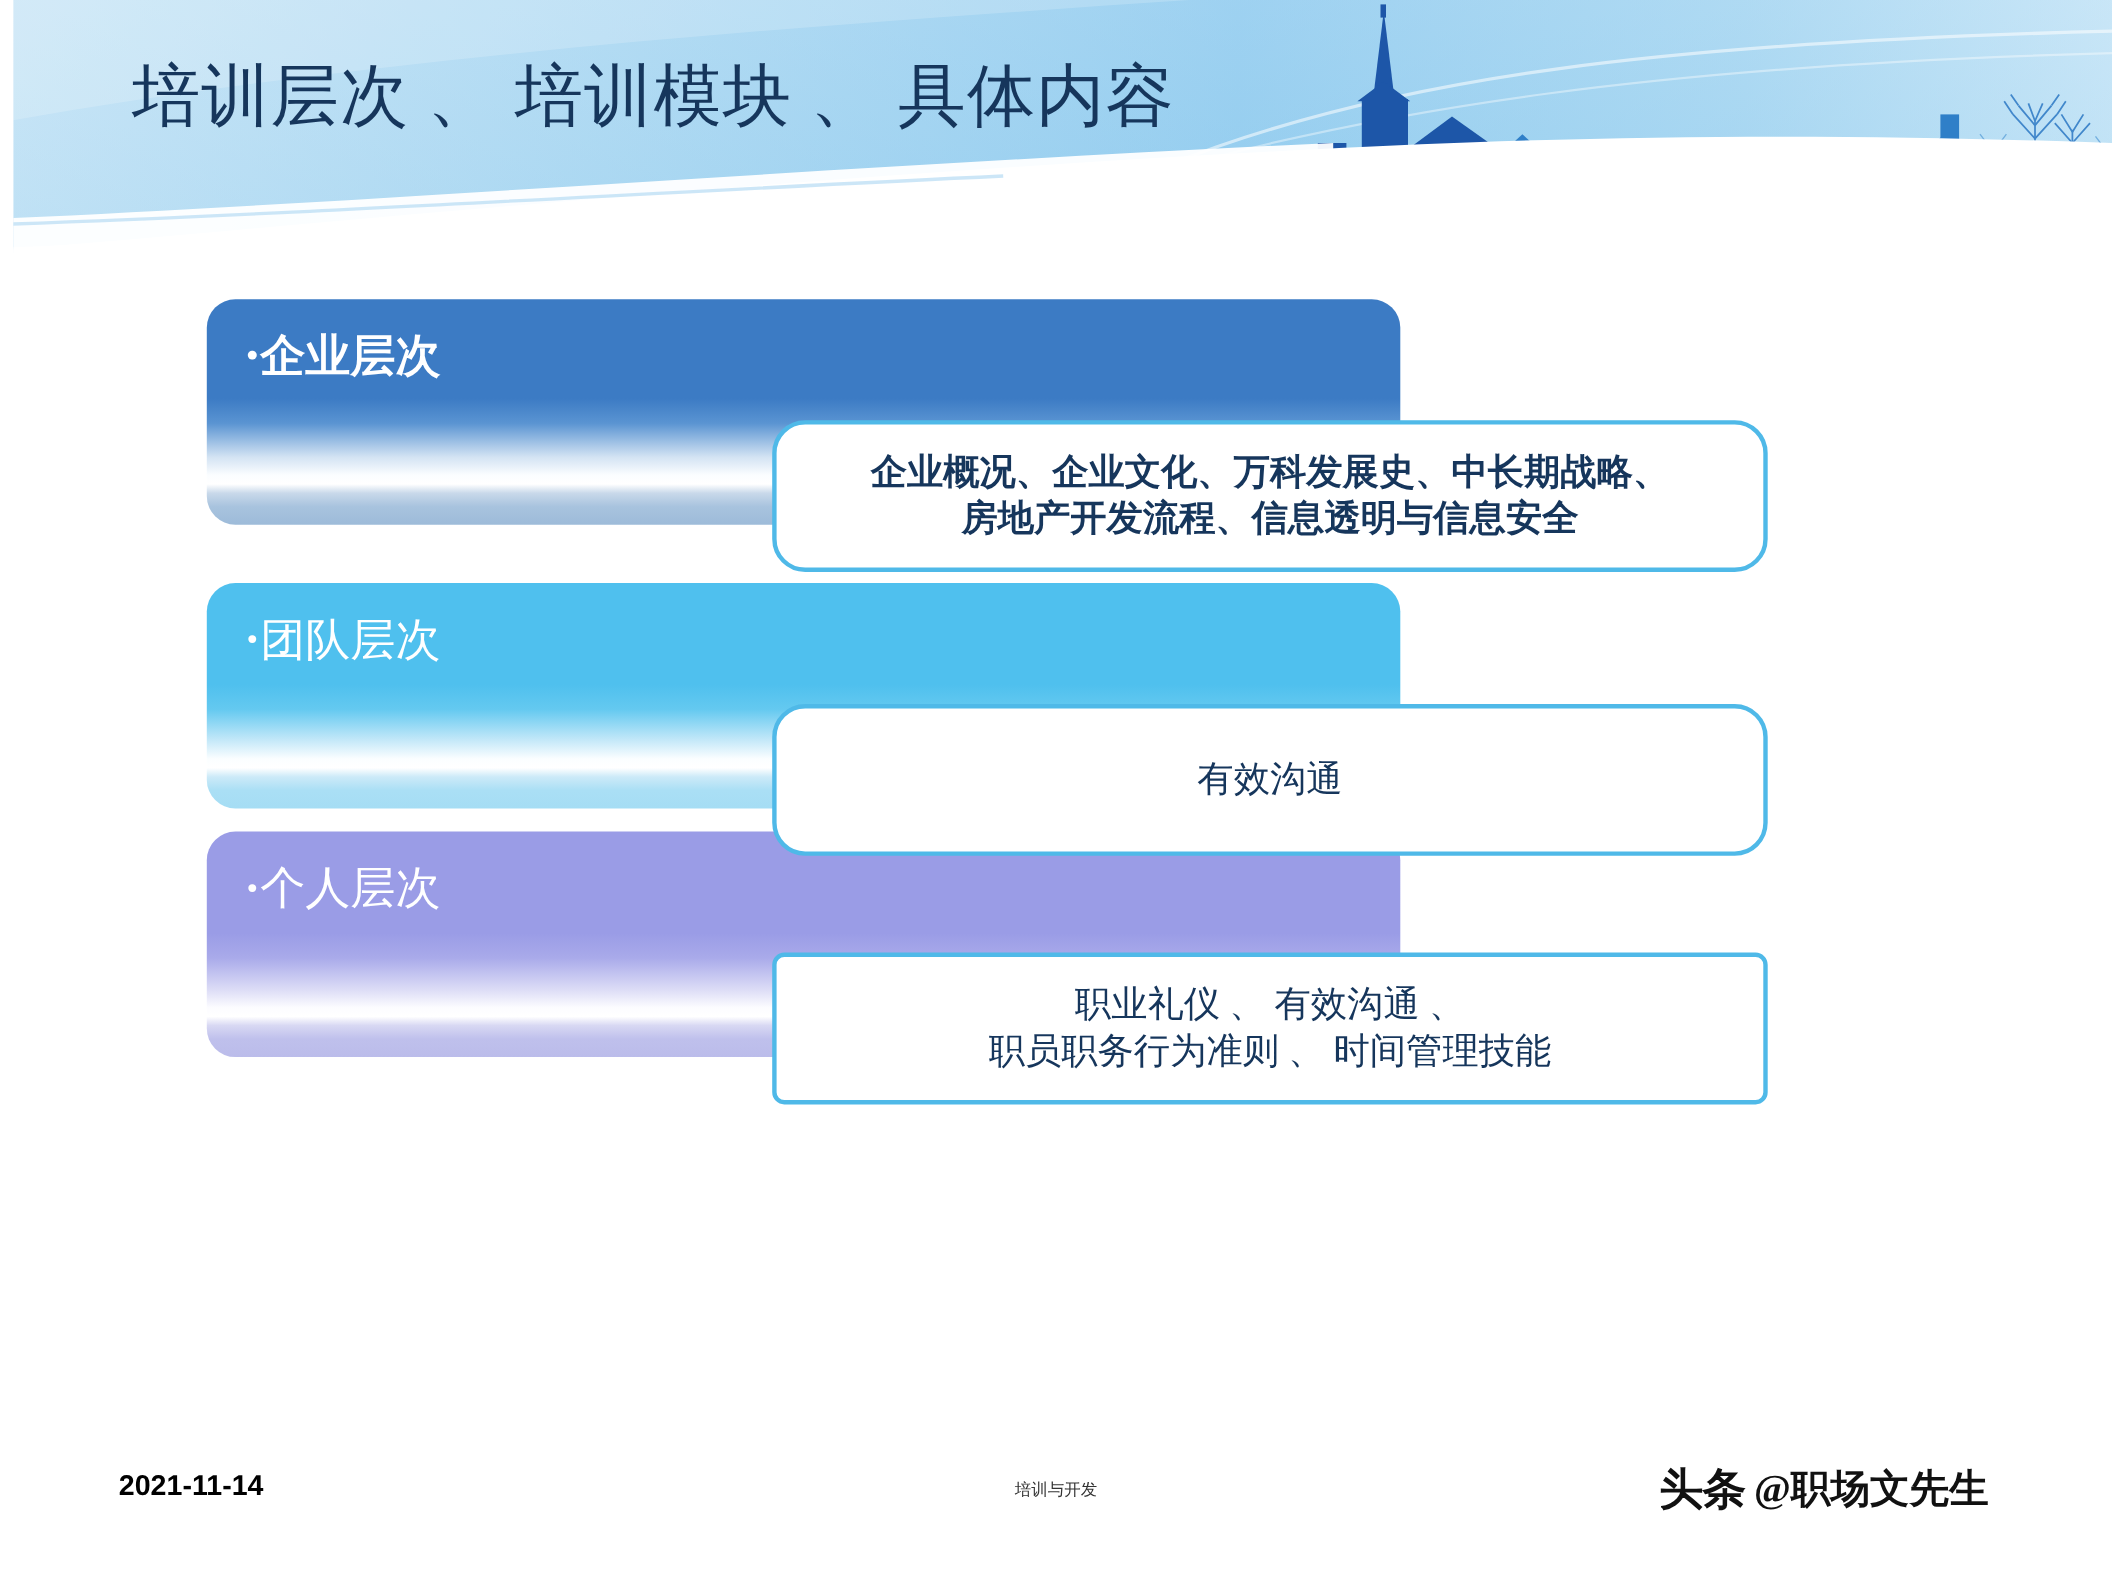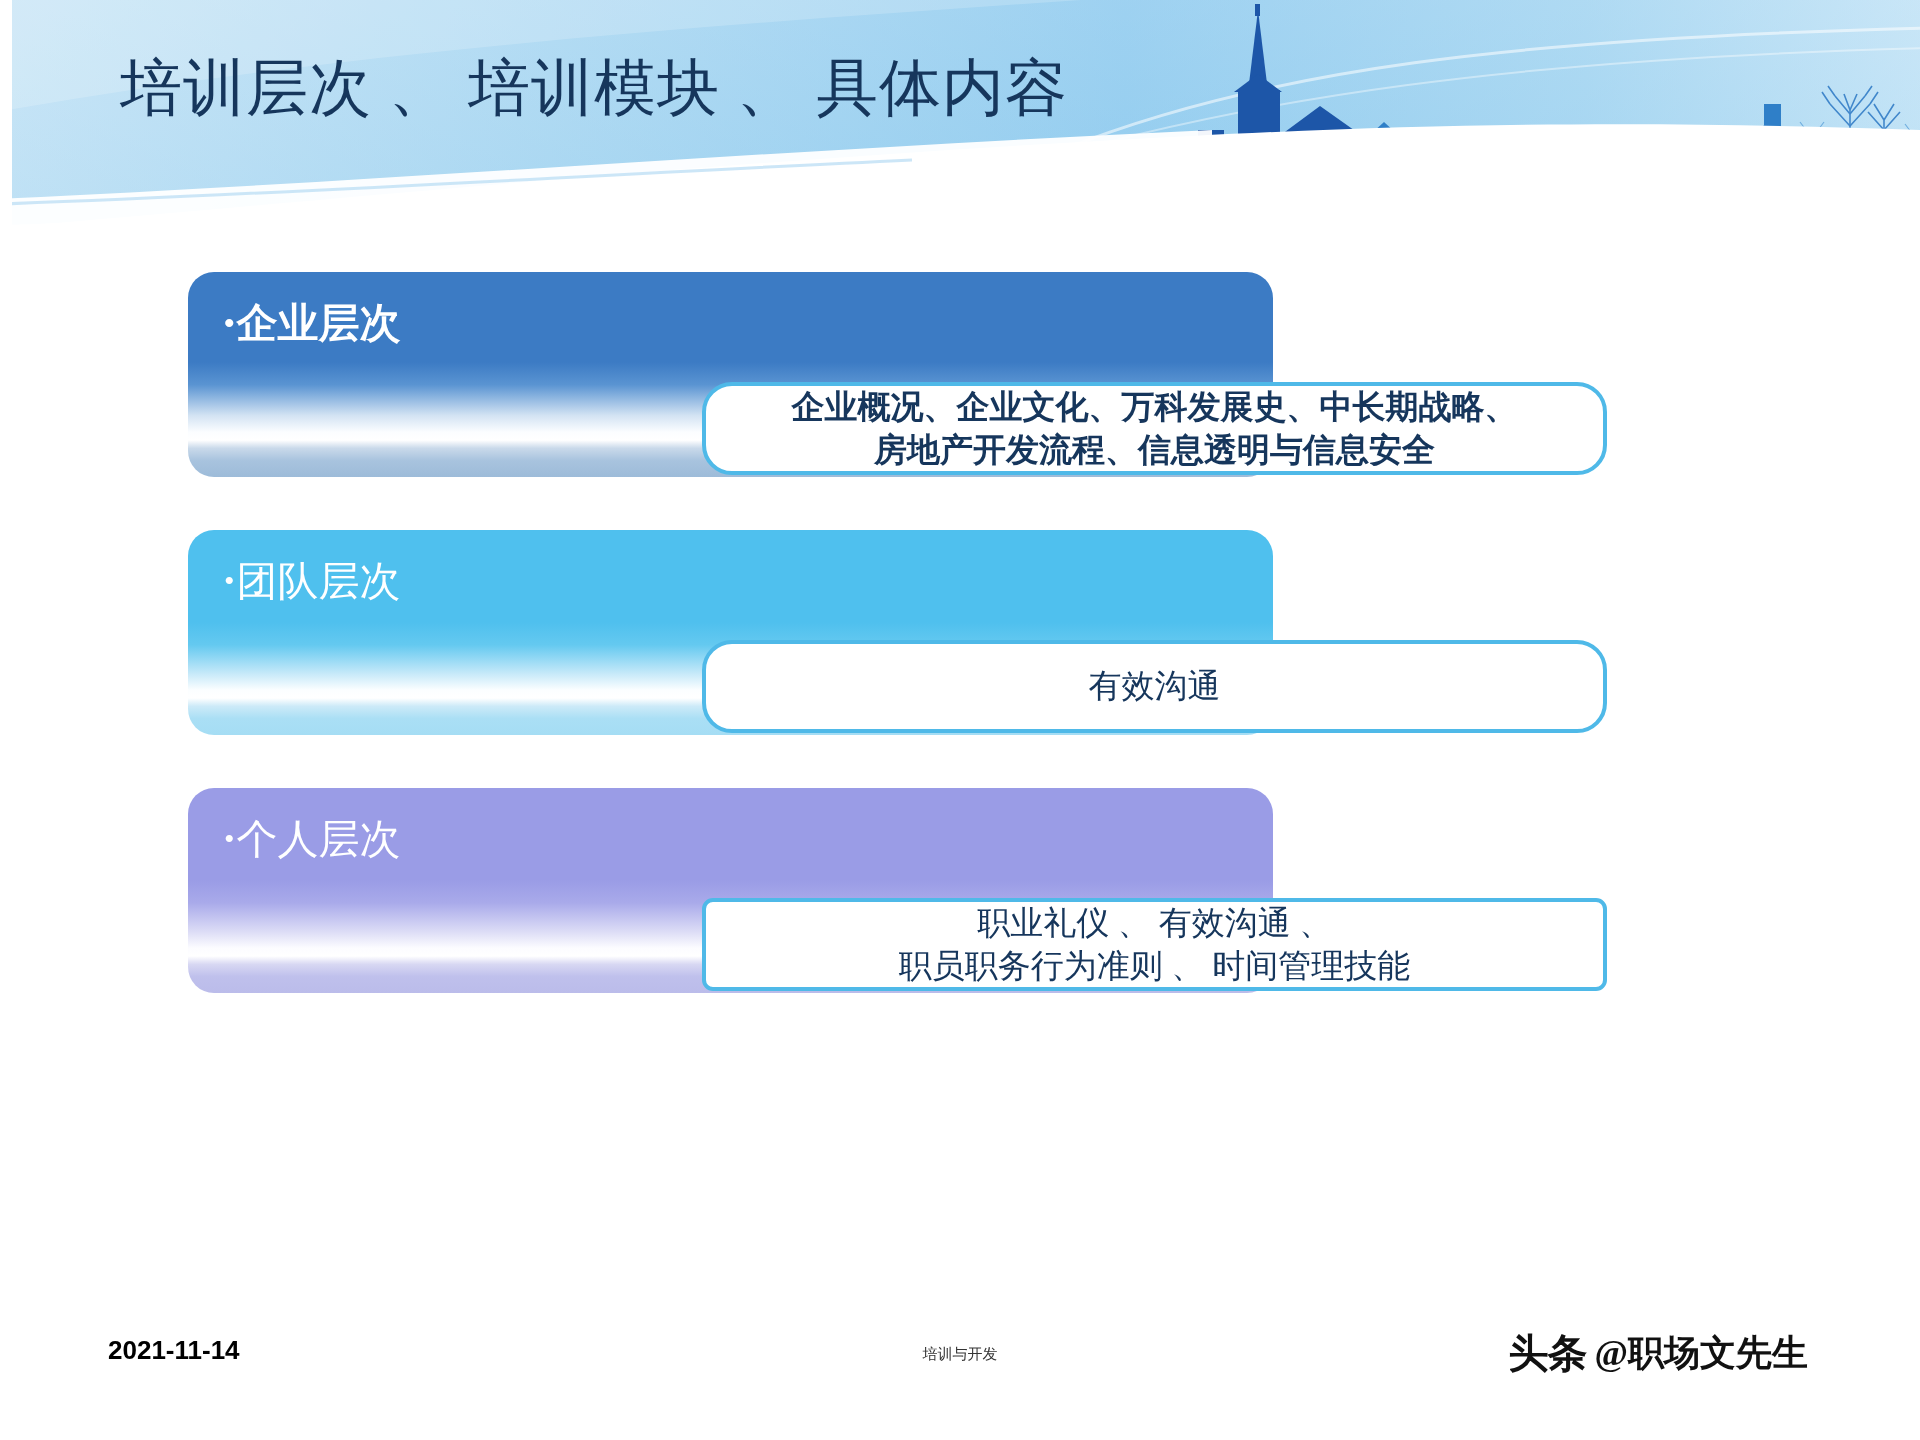--- a/index.html
+++ b/index.html
@@ -66,21 +66,21 @@
     font-size: 30px;
     vertical-align: 0.12em;
     margin-right: 2px;
   }
 
   
   .content-box {
     position: absolute;
     left: 514px;
     width: 905px;
-    height: 93px;
+    height: 138px;
     background: #ffffff;
     border: 4px solid #4fb9e8;
     border-radius: 30px;
     box-sizing: border-box;
     display: flex;
     align-items: center;
     justify-content: center;
     z-index: 4;
   }
   .content-text {
@@ -107,21 +107,21 @@
   #card2 { top: 530px; padding-left: 37px; }
   #card2 .card-bar {
     background: linear-gradient(to bottom,
        #4fc0ee 0%, #4fc0ee 45%, #64c9f0 56%,
        #c6e9f9 70%, #fbfeff 78%, #ffffff 82%,
        #cceaf8 86%, #aadff5 92%, #a5ddf4 100%);
   }
   #card2 .content-box { top: 110px; }
 
   
-  #card3 { top: 788px; }
+  #card3 { top: 756px; }
   #card3 .card-bar {
     background: linear-gradient(to bottom,
        #9a9ce6 0%, #9a9ce6 45%, #a9aaea 56%,
        #dcdcf6 70%, #fcfcff 78%, #ffffff 82%,
        #d8d8f3 86%, #bfc0ec 92%, #bbbcea 100%);
   }
   #card3 .content-box { top: 110px; border-radius: 11px; }
 
   
   .footer-date {

